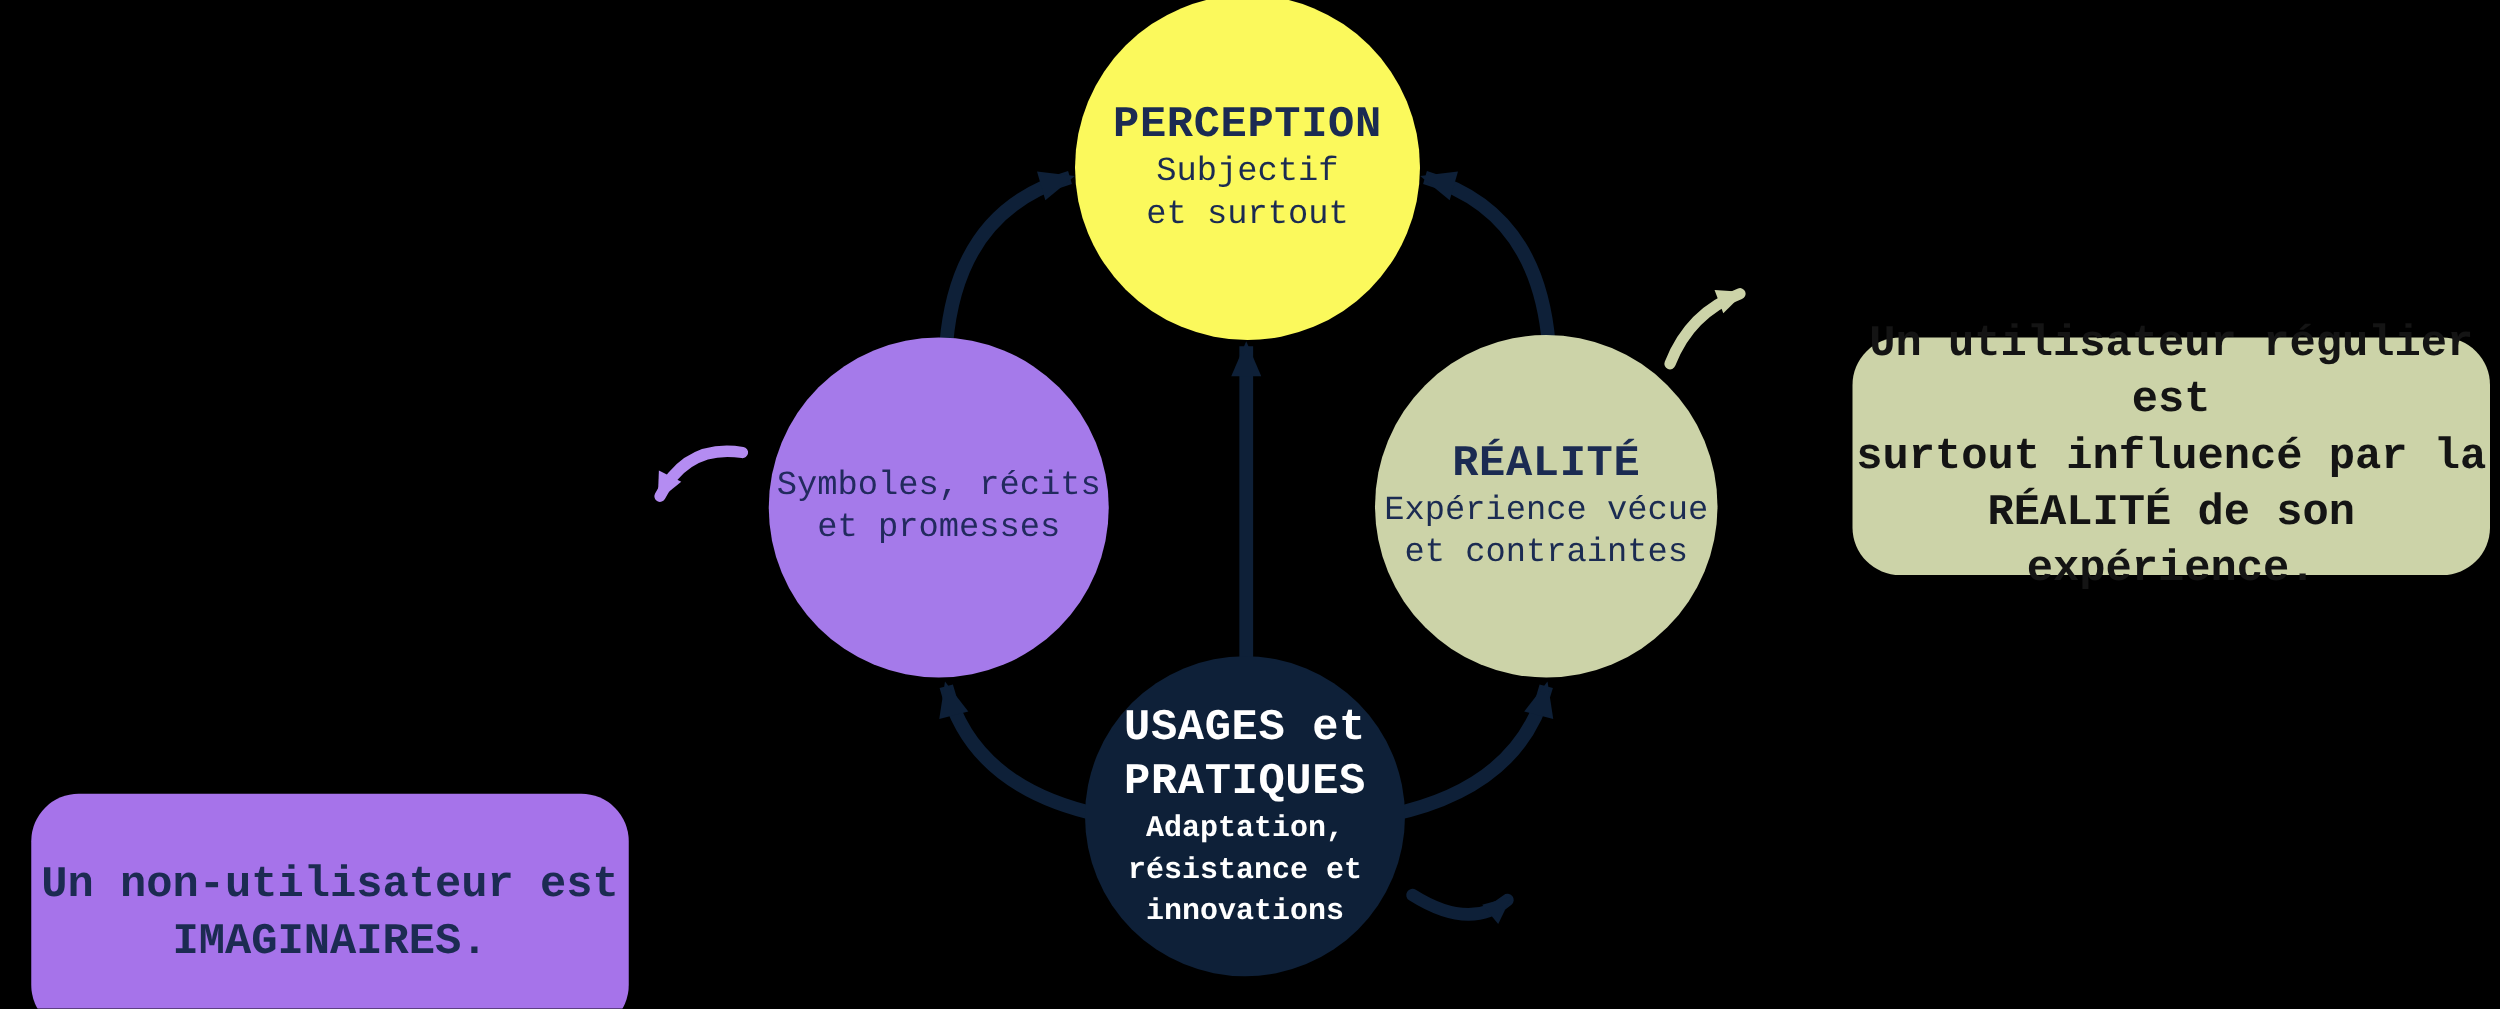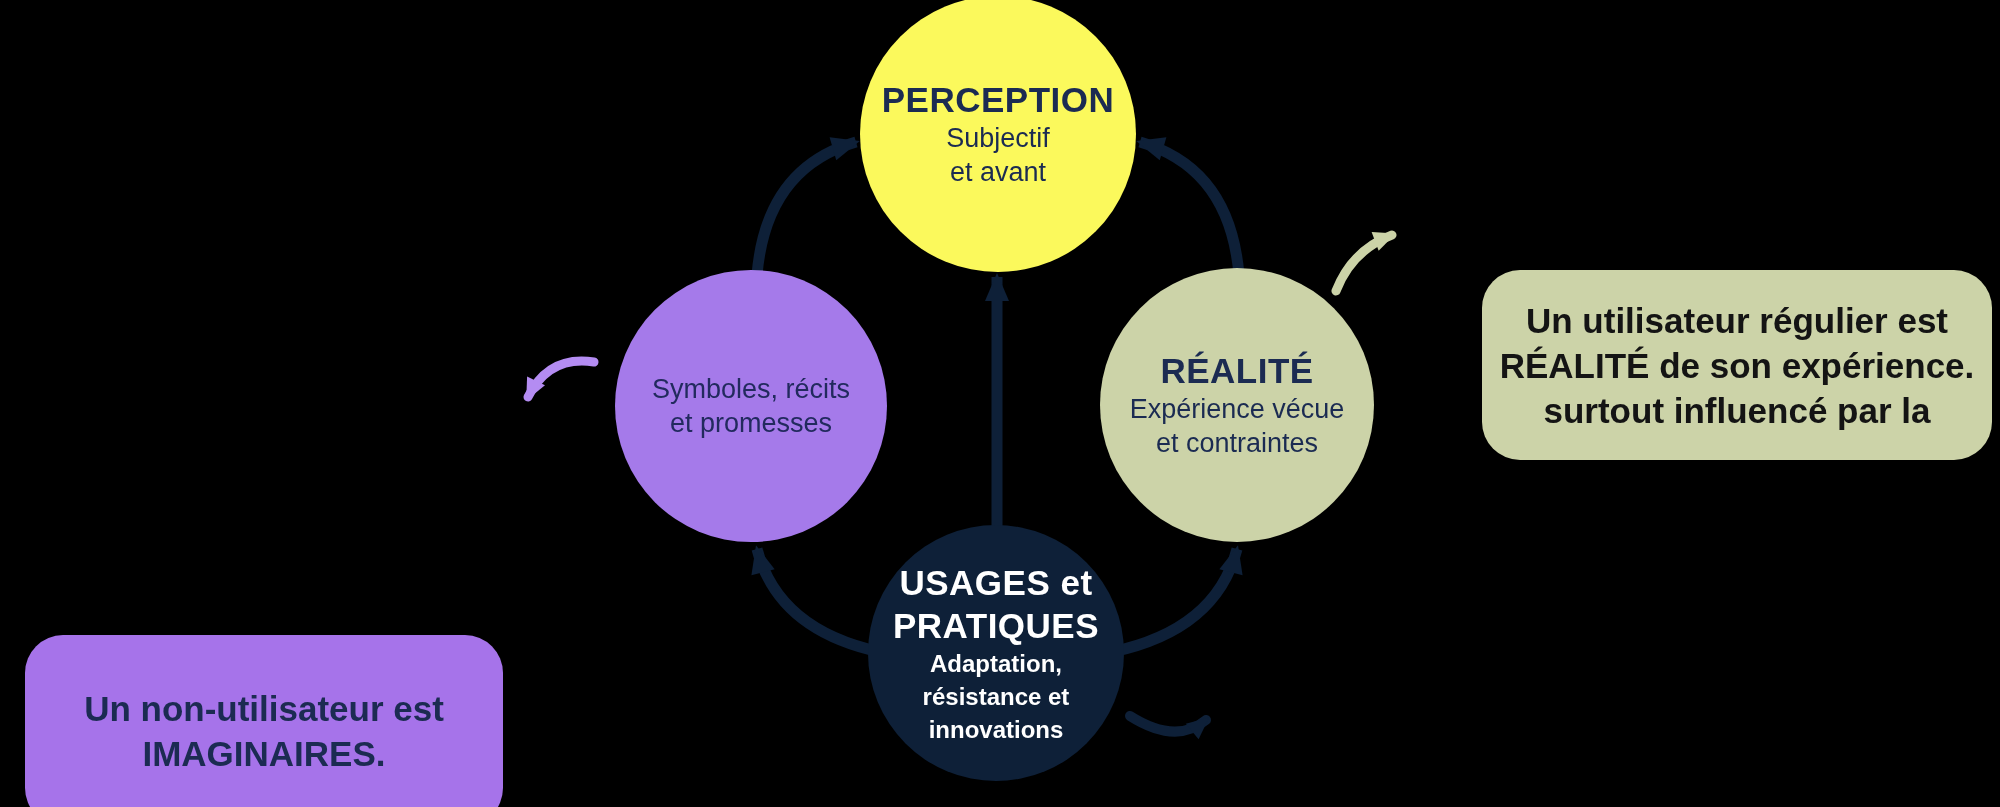--- a/index.html
+++ b/index.html
@@ -1,17 +1,17 @@
 <!DOCTYPE html>
 <html><head>
 <meta charset="utf-8">
 <style>
   html,body{margin:0;padding:0;background:#000;}
   .canvas{position:relative;width:2000px;height:807px;background:#000000;overflow:hidden;
-          font-family:Liberation Sans, sans-serif;}
+          font-family:Liberation Mono, monospace;}
   .arrows{position:absolute;left:0;top:0;z-index:1;}
   .node{position:absolute;border-radius:50%;display:flex;flex-direction:column;
         align-items:center;justify-content:center;text-align:center;z-index:2;}
   .node .title{font-size:35px;font-weight:700;letter-spacing:.5px;line-height:42px;}
   .node .sub{font-size:27px;font-weight:400;line-height:34px;}
   .node-perception{left:860px;top:-4px;width:276px;height:276px;background:#fbf95c;color:#1b2b52;}
   .node-imaginaires{left:615px;top:270px;width:272px;height:272px;background:#a57aea;color:#222a5e;}
   .node-realite{left:1100px;top:268px;width:274px;height:274px;background:#ccd3a8;color:#1b2b52;}
   .node-usages{left:868px;top:525px;width:256px;height:256px;background:#0e2038;color:#ffffff;}
   .node-usages .title{line-height:43px;}
@@ -50,21 +50,21 @@
     <path d="M 1112 652 Q 1216 630 1237 549" fill="none" stroke="#0e2038" stroke-width="11" marker-end="url(#head-navy)"></path>
 
     <path d="M 594 362 Q 549 355 528 397" fill="none" stroke="#b48cf2" stroke-width="9" stroke-linecap="round" marker-end="url(#head-purple-sm)"></path>
     <path d="M 1336 291 Q 1352 250 1392 235" fill="none" stroke="#ccd3a8" stroke-width="9" stroke-linecap="round" marker-end="url(#head-sage-sm)"></path>
     <path d="M 1130 716 Q 1176 745 1206 720" fill="none" stroke="#0e2038" stroke-width="10" stroke-linecap="round" marker-end="url(#head-navy-sm)"></path>
   </svg>
 
   <div class="node node-perception">
     <div class="title">PERCEPTION</div>
     <div class="sub">Subjectif</div>
-    <div class="sub">et avant</div>
+    <div class="sub">et surtout</div>
   </div>
 
   <div class="node node-imaginaires">
     <div class="sub">Symboles, récits</div>
     <div class="sub">et promesses</div>
   </div>
 
   <div class="node node-usages">
     <div class="title">USAGES et</div>
     <div class="title">PRATIQUES</div>
@@ -79,17 +79,17 @@
     <div class="sub">et contraintes</div>
   </div>
 
   <div class="callout callout-non-user">
     <div>Un non-utilisateur est</div>
     <div>IMAGINAIRES.</div>
   </div>
 
   <div class="callout callout-regular-user">
     <div>Un utilisateur régulier est</div>
+    <div>surtout influencé par la</div>
     <div>RÉALITÉ de son expérience.</div>
-    <div>surtout influencé par la</div>
   </div>
 
 </div>
 
 </body></html>

